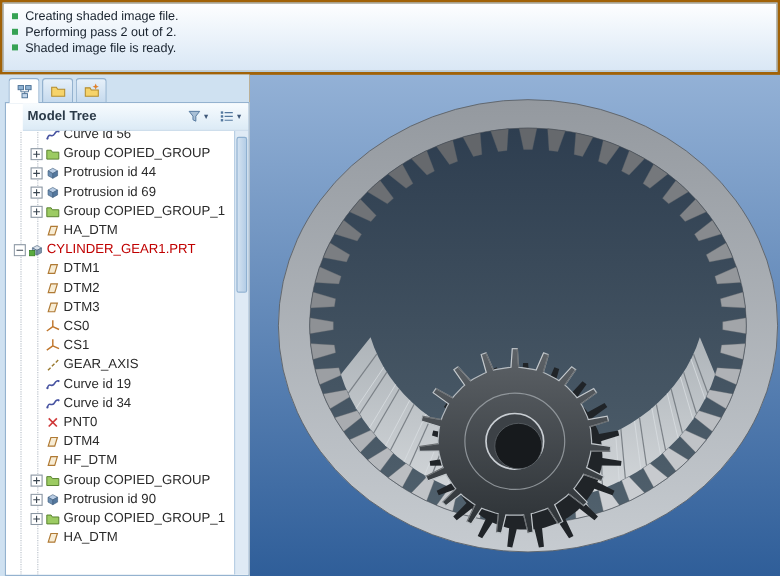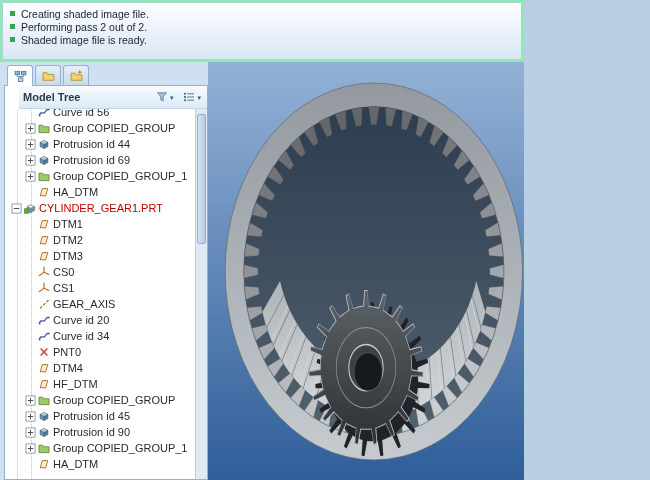--- a/index.html
+++ b/index.html
@@ -1,17 +1,17 @@
 <!DOCTYPE html>
 <html style="--bullet-color: #36a254; --part-red: #c00000;"><head>
 <meta charset="utf-8">
 <style>
   html,body{margin:0;padding:0;}
   body{font-family:"Liberation Sans",sans-serif;background:#b9cfe4;}
-  .app{position:relative;width:524px;height:480px;background:#86efac;overflow:hidden;}
+  .app{position:relative;width:650px;height:480px;background:#a16207;overflow:hidden;}
 
   
   .messages{position:absolute;top:2px;left:2px;right:2px;height:58px;box-sizing:border-box;
     background:linear-gradient(#fdfeff,#d9e7f5);border:1px solid #b3cbe0;padding:4px 7px;}
   .msg{display:flex;align-items:center;gap:6px;height:13px;font-size:10.5px;color:#18222e;}
   .bullet{width:5px;height:5px;flex:none;background:var(--bullet-color,#3aa05a);}
 
   
   .workspace{position:absolute;top:62px;left:0;right:0;bottom:0;display:flex;}
   .left{width:208px;flex:none;display:flex;flex-direction:column;background:#cfe1f1;
@@ -278,21 +278,21 @@
                 <svg class="ticon" viewBox="0 0 12 12">
                   <use href="#sym-axis"></use>
                 </svg>
                 <span class="lbl">GEAR_AXIS</span>
               </div>
               <div class="trow ind2">
                 <span class="expand"></span>
                 <svg class="ticon" viewBox="0 0 12 12">
                   <use href="#sym-curve"></use>
                 </svg>
-                <span class="lbl">Curve id 20</span>
+                <span class="lbl">Curve id 19</span>
               </div>
               <div class="trow ind2">
                 <span class="expand"></span>
                 <svg class="ticon" viewBox="0 0 12 12">
                   <use href="#sym-curve"></use>
                 </svg>
                 <span class="lbl">Curve id 34</span>
               </div>
               <div class="trow ind2">
                 <span class="expand"></span>
@@ -316,29 +316,20 @@
                 <span class="lbl">HF_DTM</span>
               </div>
               <div class="trow ind2">
                 <svg class="expand" viewBox="0 0 12 12">
                   <use href="#sym-plus"></use>
                 </svg>
                 <svg class="ticon" viewBox="0 0 12 12">
                   <use href="#sym-group"></use>
                 </svg>
                 <span class="lbl">Group COPIED_GROUP</span>
-              </div>
-              <div class="trow ind2">
-                <svg class="expand" viewBox="0 0 12 12">
-                  <use href="#sym-plus"></use>
-                </svg>
-                <svg class="ticon" viewBox="0 0 12 12">
-                  <use href="#sym-protrusion"></use>
-                </svg>
-                <span class="lbl">Protrusion id 45</span>
               </div>
               <div class="trow ind2">
                 <svg class="expand" viewBox="0 0 12 12">
                   <use href="#sym-plus"></use>
                 </svg>
                 <svg class="ticon" viewBox="0 0 12 12">
                   <use href="#sym-protrusion"></use>
                 </svg>
                 <span class="lbl">Protrusion id 90</span>
               </div>

